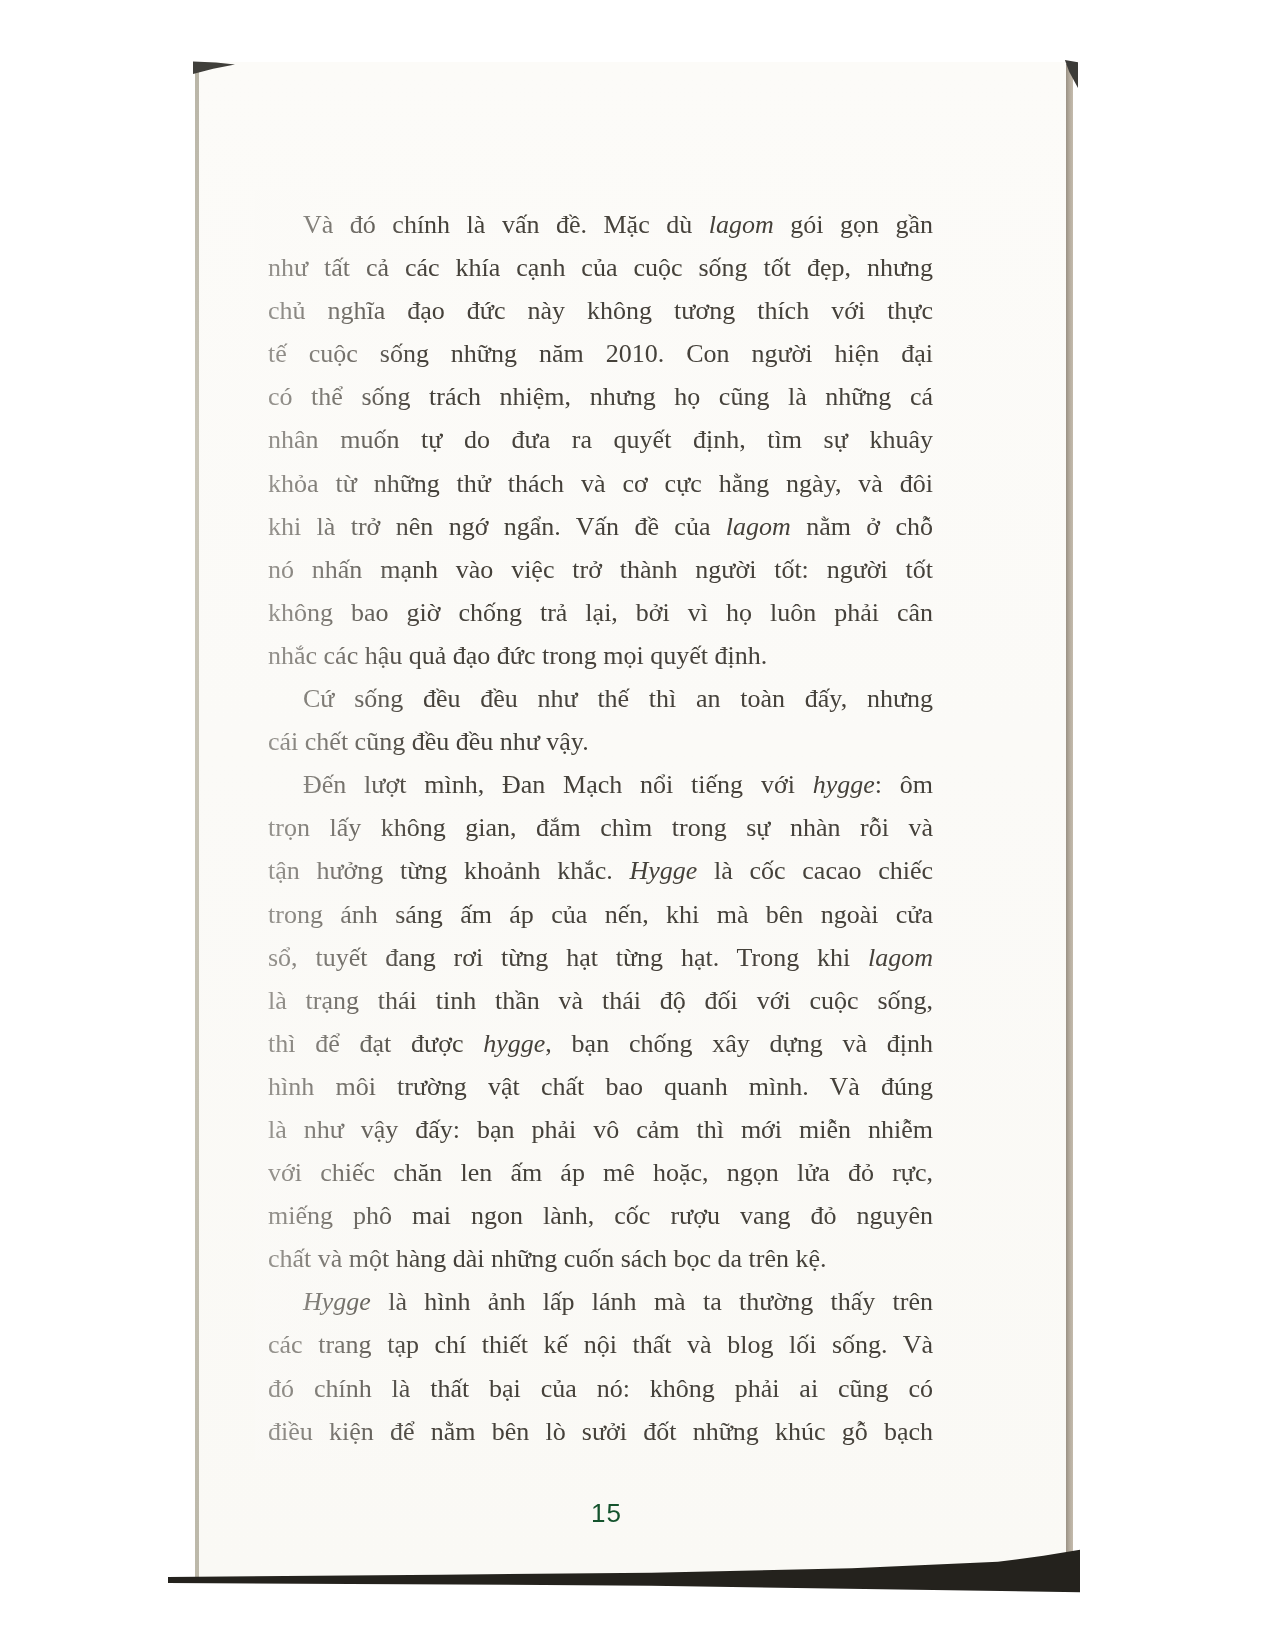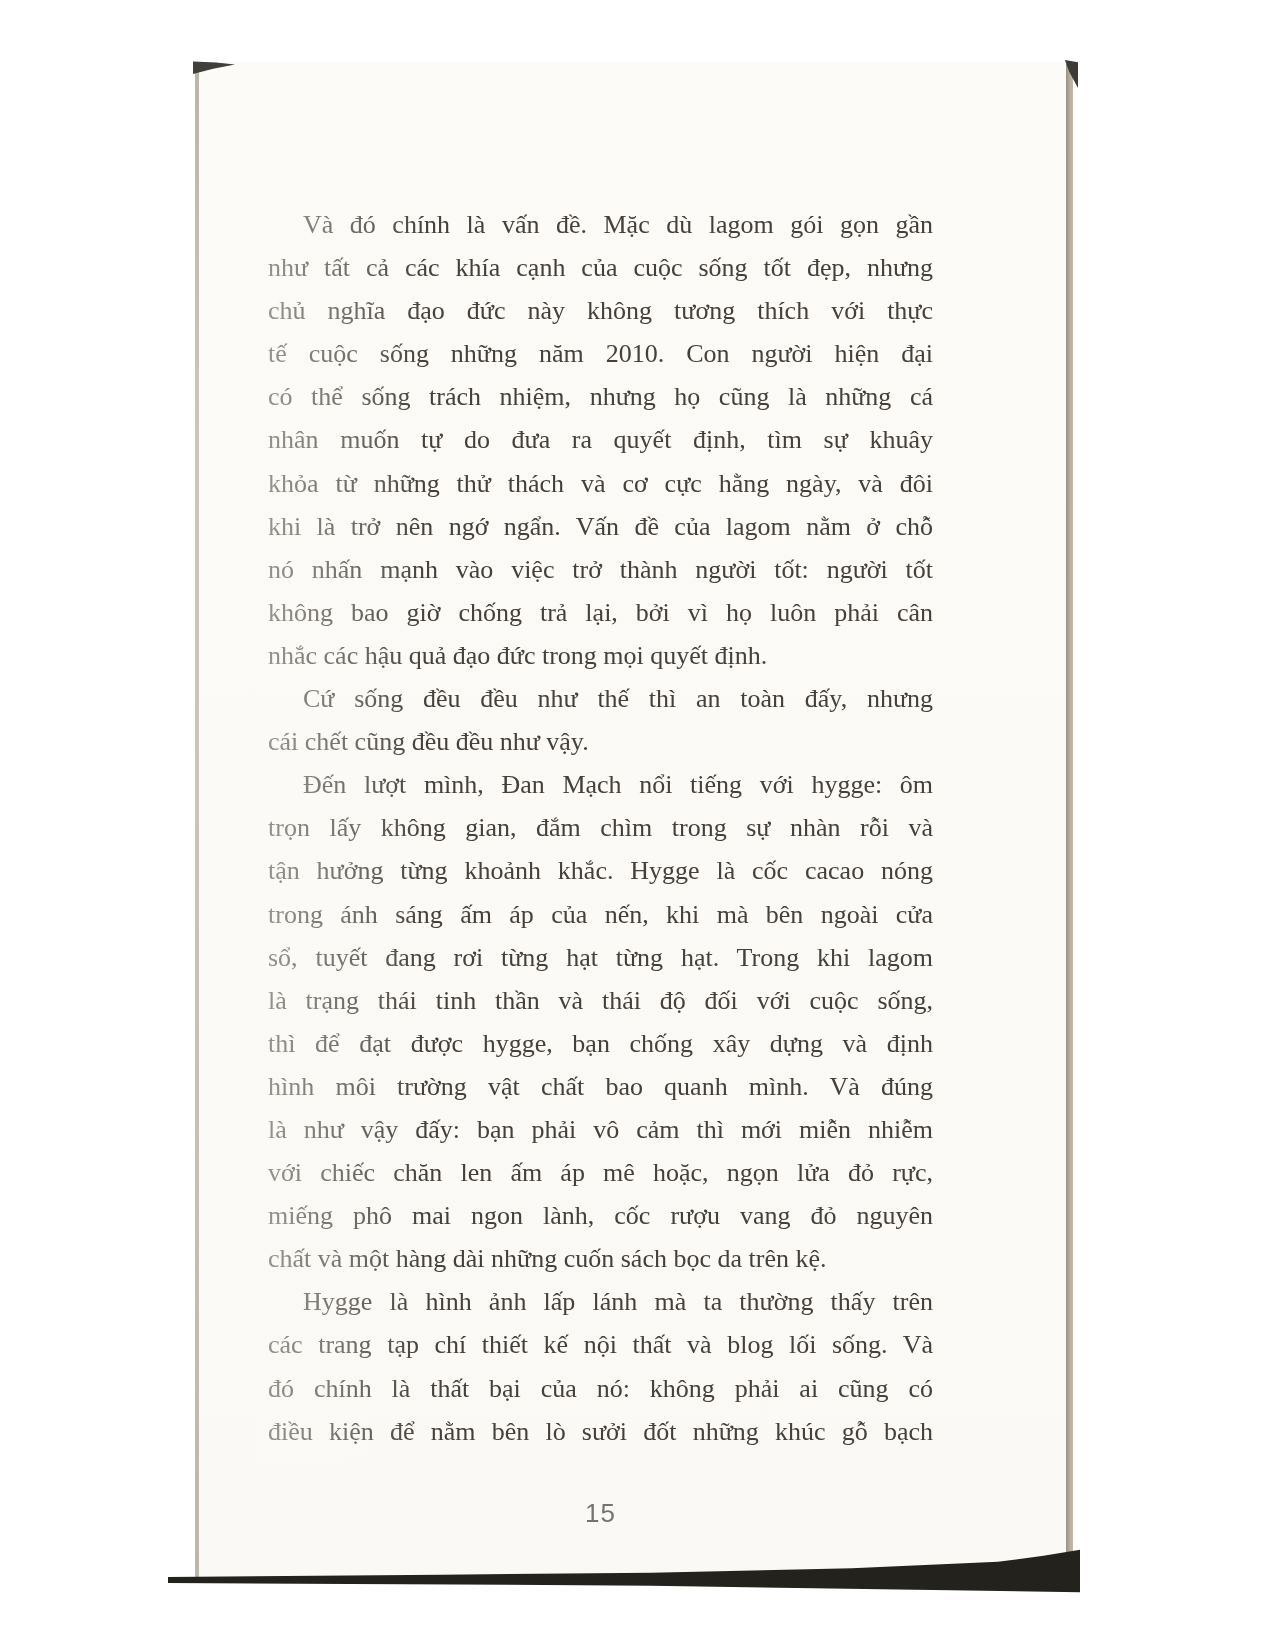--- a/index.html
+++ b/index.html
@@ -80,43 +80,43 @@
   .line {
     height: 43.1px;
     line-height: 43.1px;
     text-align: justify;
     text-align-last: justify;
     white-space: normal;
     overflow: hidden;
   }
   .line.indent { text-indent: 35px; }
   .line.para-end { text-align-last: left; }
-  .it { }
+  .it { font-style: italic; }
   
   #scan-fade {
     position: absolute;
     left: 255px;
     top: 190px;
     width: 170px;
     height: 1270px;
     pointer-events: none;
     background: linear-gradient(90deg, rgba(251,250,247,0.48) 0%, rgba(251,250,247,0.25) 55%, rgba(251,250,247,0) 100%);
   }
   
   #page-number {
     position: absolute;
-    left: 268px;
+    left: 274px;
     top: 1498px;
     width: 665px;
     text-align: center;
     font-family: "Liberation Sans", "DejaVu Sans", sans-serif;
     font-size: 26px;
     font-weight: 400;
     letter-spacing: 1px;
-    color: #737373;
+    color: #14532d;
   }
 </style>
 </head>
 <body>
 
 <div id="canvas">
   <div id="book-page"></div>
   <div id="edge-left"></div>
   <div id="edge-right"></div>
   <div id="corner-tl"></div>
@@ -132,21 +132,21 @@
       <div class="line"><span>nhân muốn tự do đưa ra quyết định, tìm sự khuây</span></div>
       <div class="line"><span>khỏa từ những thử thách và cơ cực hằng ngày, và đôi</span></div>
       <div class="line"><span>khi là trở nên ngớ ngẩn. Vấn đề của </span><span class="it">lagom</span><span> nằm ở chỗ</span></div>
       <div class="line"><span>nó nhấn mạnh vào việc trở thành người tốt: người tốt</span></div>
       <div class="line"><span>không bao giờ chống trả lại, bởi vì họ luôn phải cân</span></div>
       <div class="line para-end"><span>nhắc các hậu quả đạo đức trong mọi quyết định.</span></div>
       <div class="line indent"><span>Cứ sống đều đều như thế thì an toàn đấy, nhưng</span></div>
       <div class="line para-end"><span>cái chết cũng đều đều như vậy.</span></div>
       <div class="line indent"><span>Đến lượt mình, Đan Mạch nổi tiếng với </span><span class="it">hygge</span><span>: ôm</span></div>
       <div class="line"><span>trọn lấy không gian, đắm chìm trong sự nhàn rỗi và</span></div>
-      <div class="line"><span>tận hưởng từng khoảnh khắc. </span><span class="it">Hygge</span><span> là cốc cacao nóng</span></div>
+      <div class="line"><span>tận hưởng từng khoảnh khắc. </span><span class="it">Hygge</span><span> là cốc cacao chiếc</span></div>
       <div class="line"><span>trong ánh sáng ấm áp của nến, khi mà bên ngoài cửa</span></div>
       <div class="line"><span>sổ, tuyết đang rơi từng hạt từng hạt. Trong khi </span><span class="it">lagom</span></div>
       <div class="line"><span>là trạng thái tinh thần và thái độ đối với cuộc sống,</span></div>
       <div class="line"><span>thì để đạt được </span><span class="it">hygge</span><span>, bạn chống xây dựng và định</span></div>
       <div class="line"><span>hình môi trường vật chất bao quanh mình. Và đúng</span></div>
       <div class="line"><span>là như vậy đấy: bạn phải vô cảm thì mới miễn nhiễm</span></div>
       <div class="line"><span>với chiếc chăn len ấm áp mê hoặc, ngọn lửa đỏ rực,</span></div>
       <div class="line"><span>miếng phô mai ngon lành, cốc rượu vang đỏ nguyên</span></div>
       <div class="line para-end"><span>chất và một hàng dài những cuốn sách bọc da trên kệ.</span></div>
       <div class="line indent"><span class="it">Hygge</span><span> là hình ảnh lấp lánh mà ta thường thấy trên</span></div>

